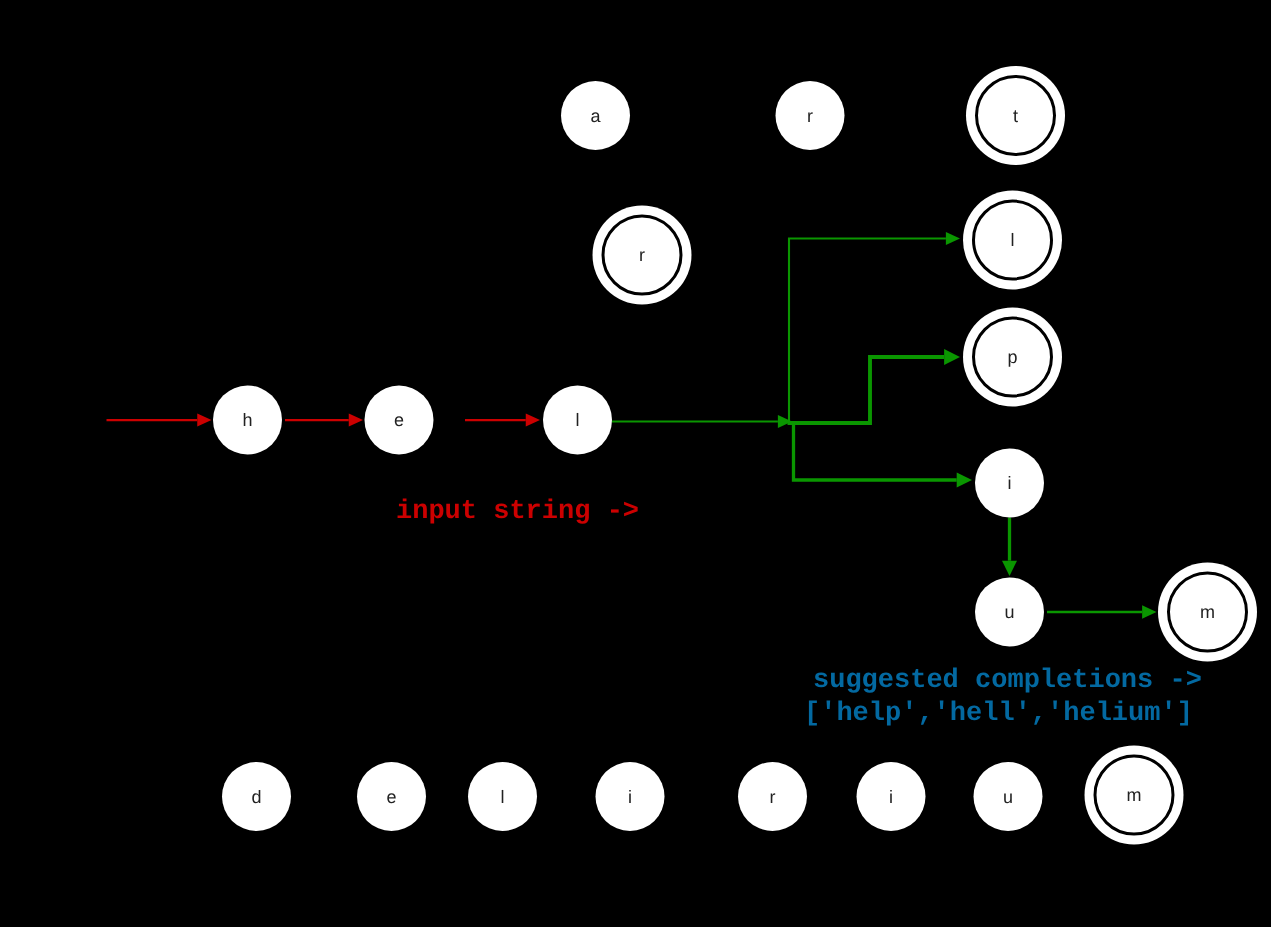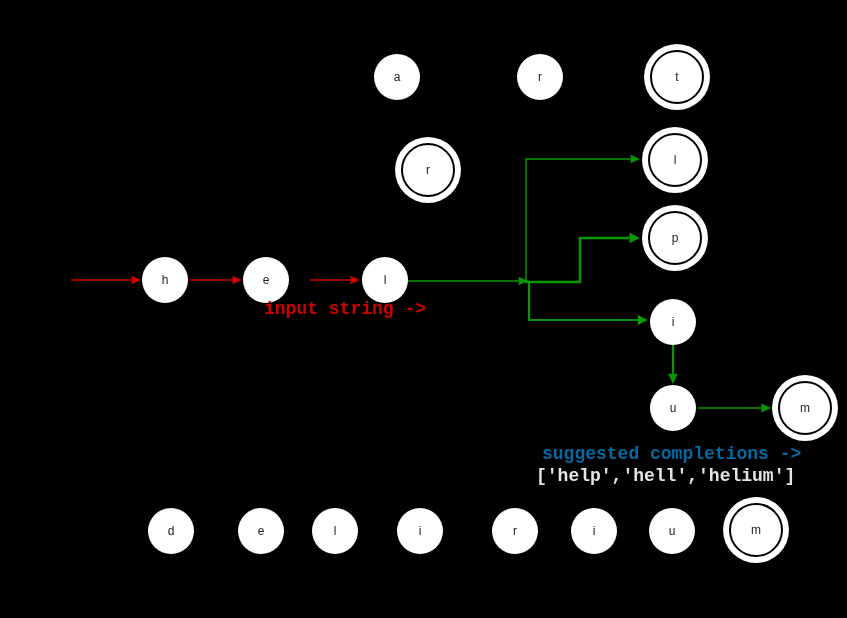--- a/index.html
+++ b/index.html
@@ -97,16 +97,16 @@
       <text x="515" y="535" text-anchor="middle" fill="#222222" class="node-letter">r</text>
       <circle cx="594" cy="531" r="23" fill="#ffffff"></circle>
       <text x="594" y="535" text-anchor="middle" fill="#222222" class="node-letter">i</text>
       <circle cx="672" cy="531" r="23" fill="#ffffff"></circle>
       <text x="672" y="535" text-anchor="middle" fill="#222222" class="node-letter">u</text>
       <circle cx="756" cy="530" r="33" fill="#ffffff"></circle>
       <circle cx="756" cy="530" r="26" fill="#ffffff" stroke="#000000" stroke-width="2"></circle>
       <text x="756" y="534" text-anchor="middle" fill="#222222" class="node-letter">m</text>
     </svg>
 
-  <div class="annotation" style="left: 264px; top: 300px; color: rgb(204, 0, 0);">input string -&gt;</div>
+  <div class="annotation" style="left: 264px; top: 332px; color: rgb(204, 0, 0);">input string -&gt;</div>
   <div class="annotation" style="left: 542px; top: 445px; color: #0369a1;">suggested completions -&gt;</div>
-  <div class="annotation" style="left: 536px; top: 467px; color: #e5e5e5;">['help','hell','helium']</div>
+  <div class="annotation" style="left: 536px; top: 467px; color: #0369a1;">['help','hell','helium']</div>
 </div>
 
 </body></html>

